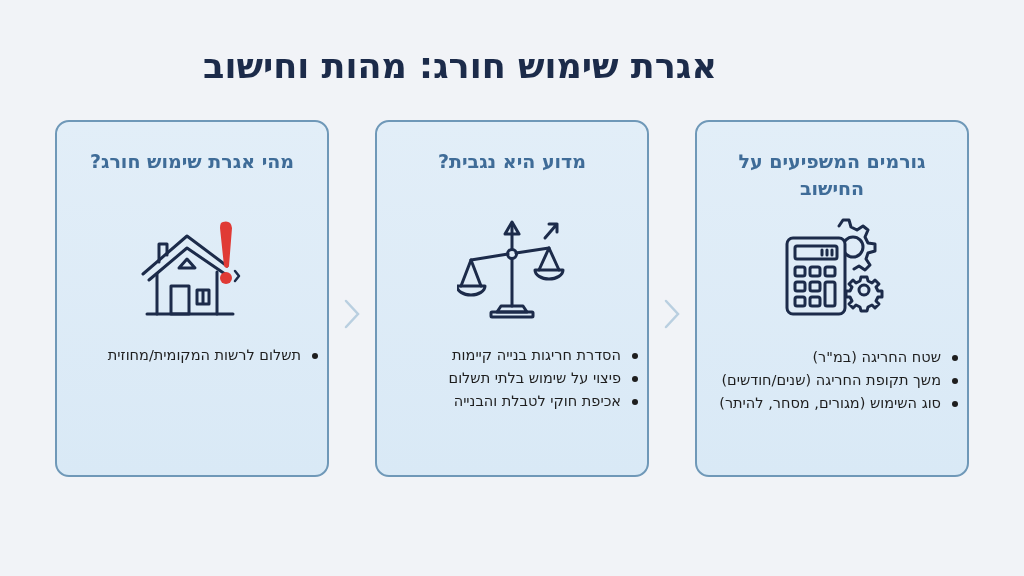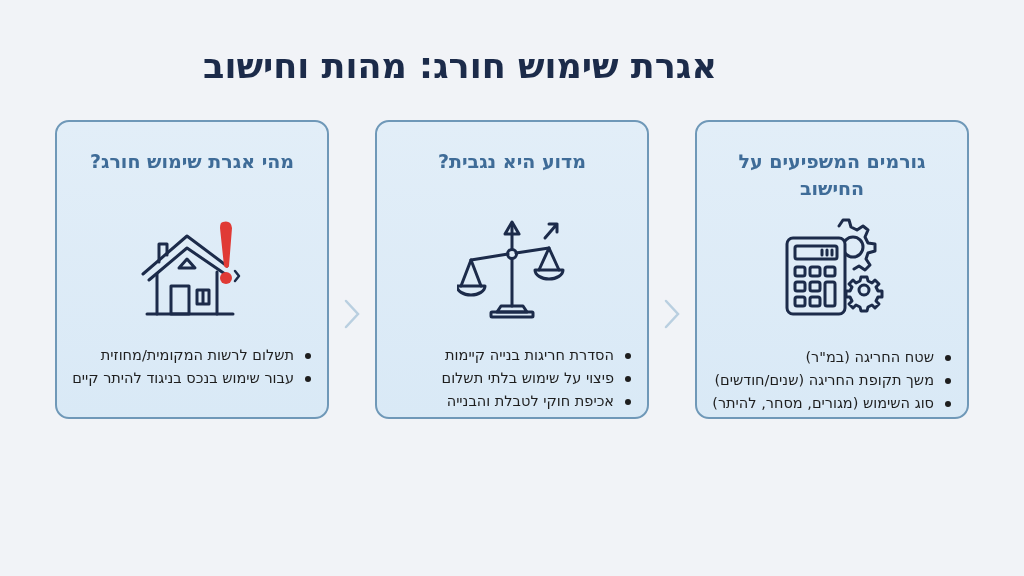--- a/index.html
+++ b/index.html
@@ -10,41 +10,41 @@
     position: relative;
   }
   .title {
     position: absolute; top: 46px; left: 0; width: 920px;
     text-align: center; direction: rtl;
     font-family: "DejaVu Sans", sans-serif;
     font-weight: bold; font-size: 35px; color: #1c2b4a;
     letter-spacing: 0px;
   }
   .card {
-    position: absolute; top: 120px; width: 274px; height: 299px;
+    position: absolute; top: 120px; width: 274px; height: 357px;
     box-sizing: border-box;
     border: 2px solid #6f98b8; border-radius: 14px;
     background: linear-gradient(180deg, #e2eef8 0%, #d9e9f6 100%);
     direction: rtl;
   }
   .card.c1 { left: 695px; }
   .card.c2 { left: 375px; }
   .card.c3 { left: 55px; }
   .card-title {
     position: absolute; top: 26px; left: 10px; right: 10px;
     text-align: center; font-weight: bold; font-size: 19px;
     color: #3f6c98; line-height: 27px;
   }
   .icon {
     position: absolute; left: 50%; transform: translateX(-50%);
     top: 92px; width: 110px; height: 110px;
   }
   .c1 .icon { top: 90px; }
   ul.points {
-    position: absolute; top: 222px; right: 13px; left: 10px;
+    position: absolute; top: 222px; right: 6px; left: 10px;
     margin: 0; padding: 0 20px 0 0; list-style: none;
     font-size: 14.5px; line-height: 23px; color: #1e1e1e;
   }
   .c1 ul.points { top: 224px; }
   ul.points li { position: relative; }
   ul.points li::before {
     content: ""; position: absolute; right: -17px; top: 9px;
     width: 6px; height: 6px; border-radius: 50%; background: #1e1e1e;
   }
   .arrow {
@@ -142,15 +142,14 @@
     <rect x="34" y="72" width="18" height="28"></rect>
 
     <path d="M60 76 H72 V90 H60 Z M66 76 V90"></path>
 
     <path d="M86 8 Q94 6 95 14 L92 52 Q90 56 87 52 L83 14 Q83 8 86 8 Z" fill="#e03a35" stroke="none"></path>
     <circle cx="89" cy="64" r="6" fill="#e03a35" stroke="none"></circle>
     <path d="M98 57 L102 62 L98 67" stroke-width="2.5"></path>
   </svg>
   <ul class="points">
     <li>תשלום לרשות המקומית/מחוזית</li>
-    <li>עבור שימוש בנכס בניגוד להיתר קיים</li>
   </ul>
 </div>
 
 </body></html>

